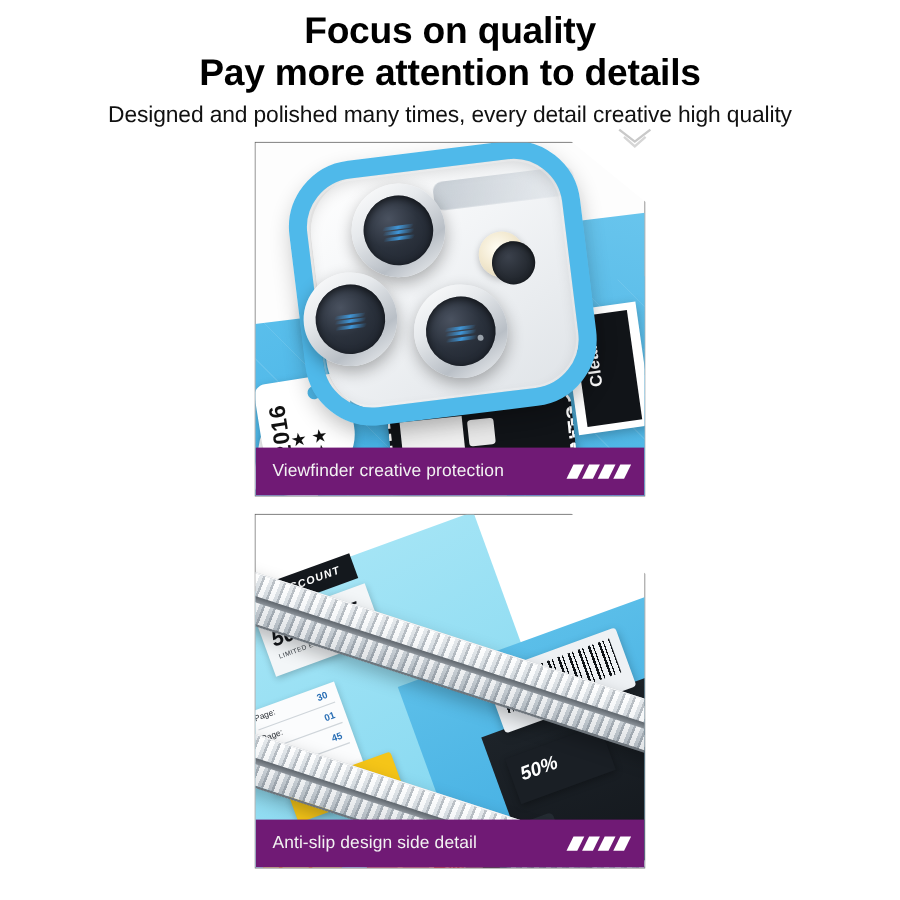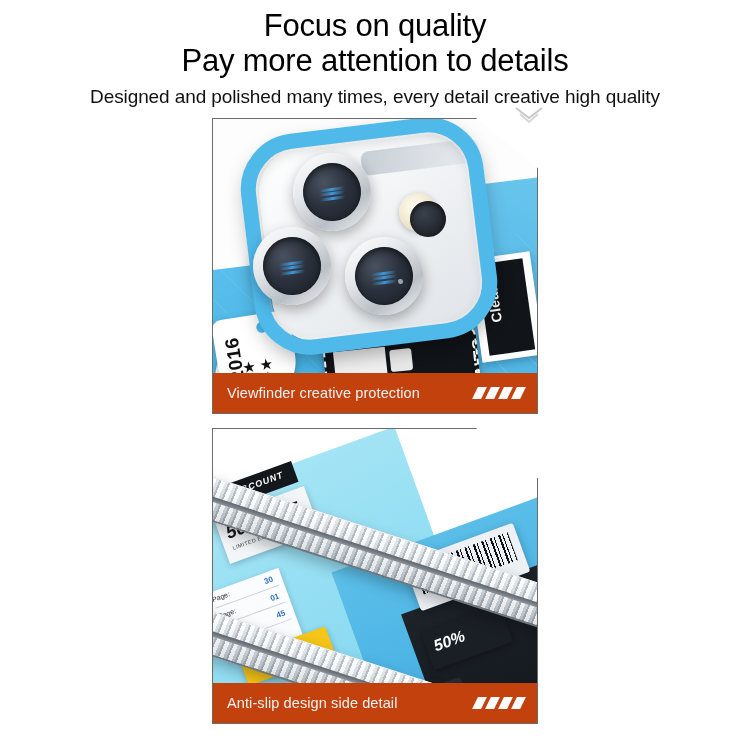--- a/index.html
+++ b/index.html
@@ -5,21 +5,21 @@
   html,body{margin:0;padding:0;}
   body{
     width:750px;height:750px;background:#ffffff;
     font-family:"Liberation Sans","DejaVu Sans",sans-serif;
     overflow:hidden;position:relative;
   }
 
   
   .header{width:750px;text-align:center;padding-top:8px;}
   .h-line{
-    font-weight:normal;color:#000;font-size:31px;line-height:35px;
+    font-weight:bold;color:#000;font-size:31px;line-height:35px;
     letter-spacing:-0.2px;
   }
   .subhead{
     font-size:19px;color:#111;line-height:26px;margin-top:6px;
     letter-spacing:-0.1px;
   }
 
   
   .chevron-wrap{
     position:absolute;left:512px;top:104px;width:34px;height:22px;
@@ -36,21 +36,21 @@
     clip-path:polygon(0 0, 81% 0, 100% 17%, 100% 100%, 0 100%);
   }
   #panel-1{top:118px;height:296px;}
   #panel-2{top:428px;height:296px;}
 
   .photo{position:absolute;left:0;top:0;width:100%;height:100%;overflow:hidden;}
 
   
   .caption{
     position:absolute;left:0;bottom:0;width:100%;height:40px;
-    background:#c2410c;display:flex;align-items:center;
+    background:#701a75;display:flex;align-items:center;
     justify-content:space-between;padding:0 14px;box-sizing:border-box;z-index:40;margin-top:41px;
   }
   .caption-text{color:#f2f2f2;font-size:14.5px;letter-spacing:0.1px;}
   .slashes{display:flex;gap:4px;align-items:center;}
   .slash{
     width:9px;height:12px;background:#ffffff;
     transform:skewX(-26deg);
   }
 
   

